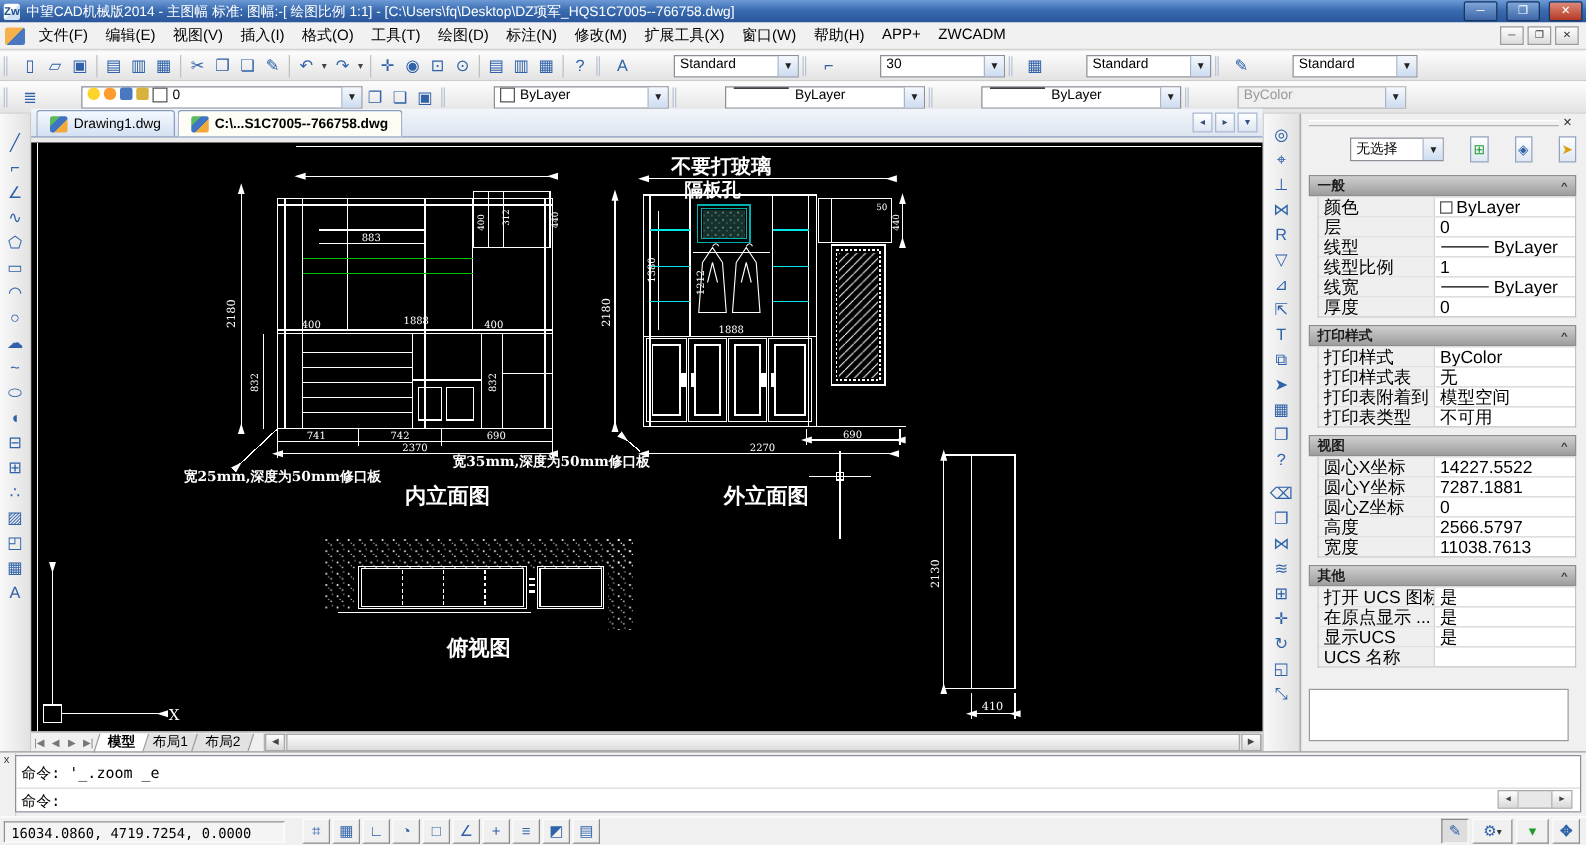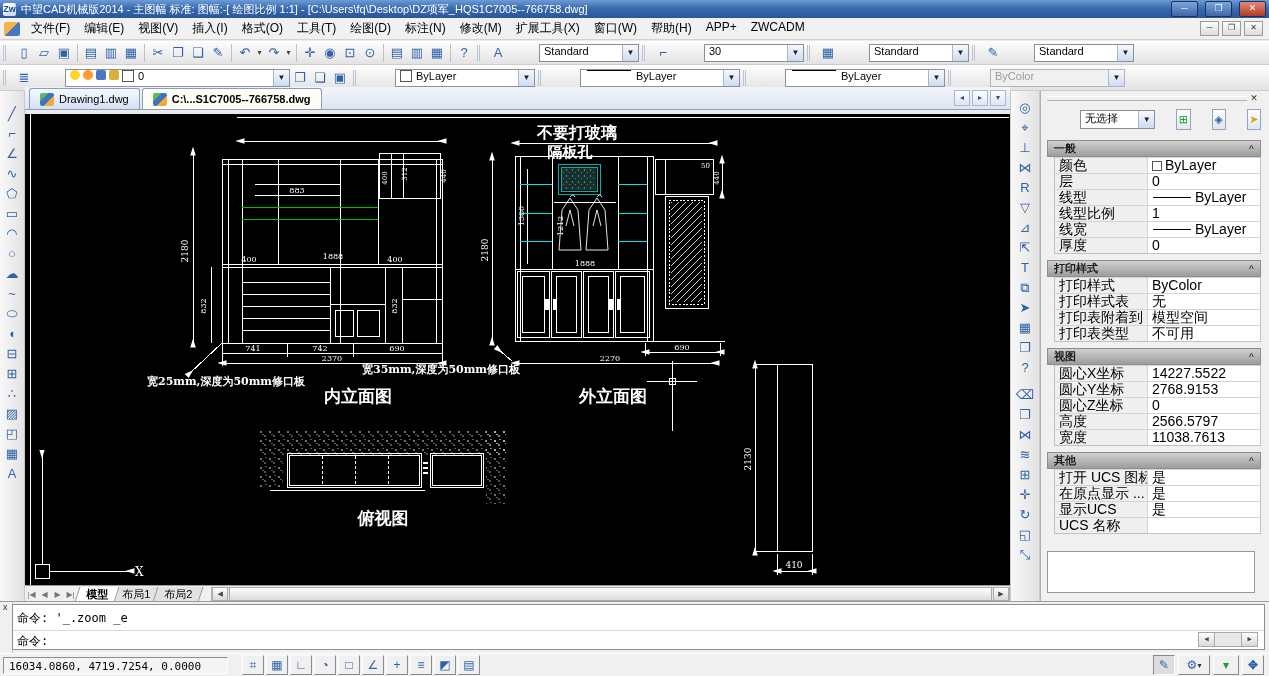--- a/index.html
+++ b/index.html
@@ -618,21 +618,21 @@
           <span>视图</span>
           <span class="chev">^</span>
         </div>
         <div class="prows">
           <div class="prow">
             <span class="pl">圆心X坐标</span>
             <span class="pv">14227.5522</span>
           </div>
           <div class="prow">
             <span class="pl">圆心Y坐标</span>
-            <span class="pv">2768.9153</span>
+            <span class="pv">7287.1881</span>
           </div>
           <div class="prow">
             <span class="pl">圆心Z坐标</span>
             <span class="pv">0</span>
           </div>
           <div class="prow">
             <span class="pl">高度</span>
             <span class="pv">2566.5797</span>
           </div>
           <div class="prow">

